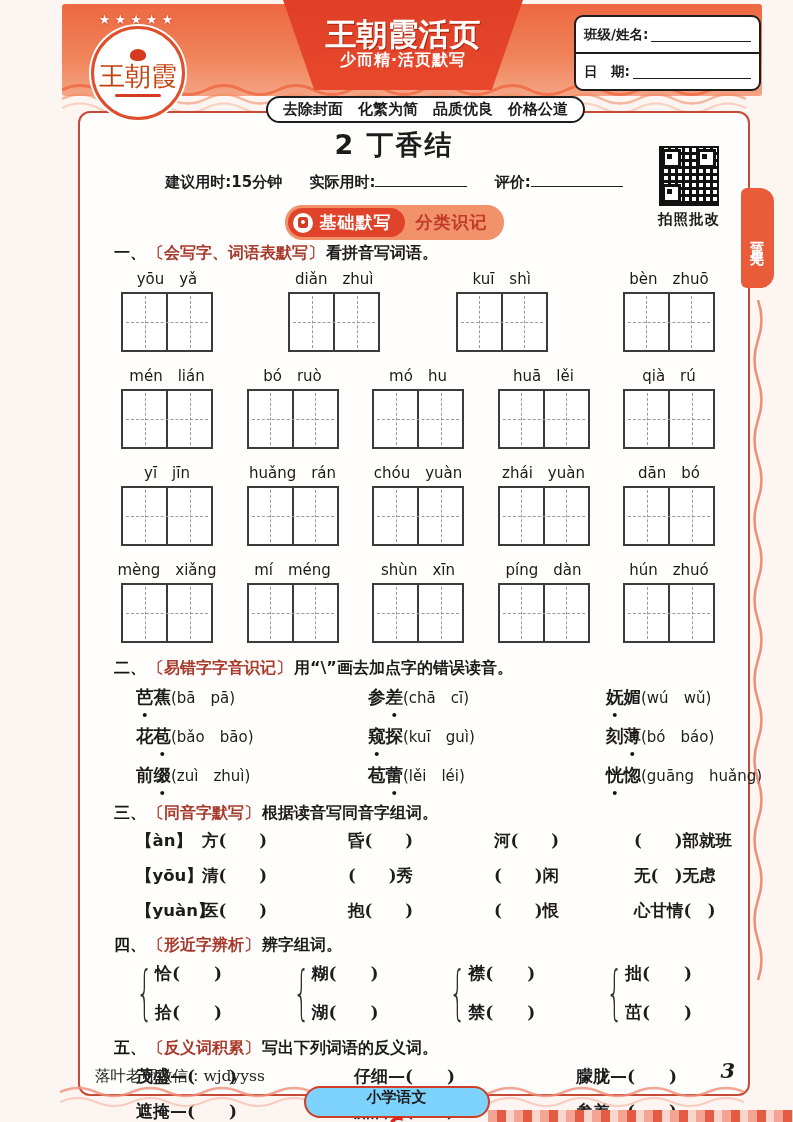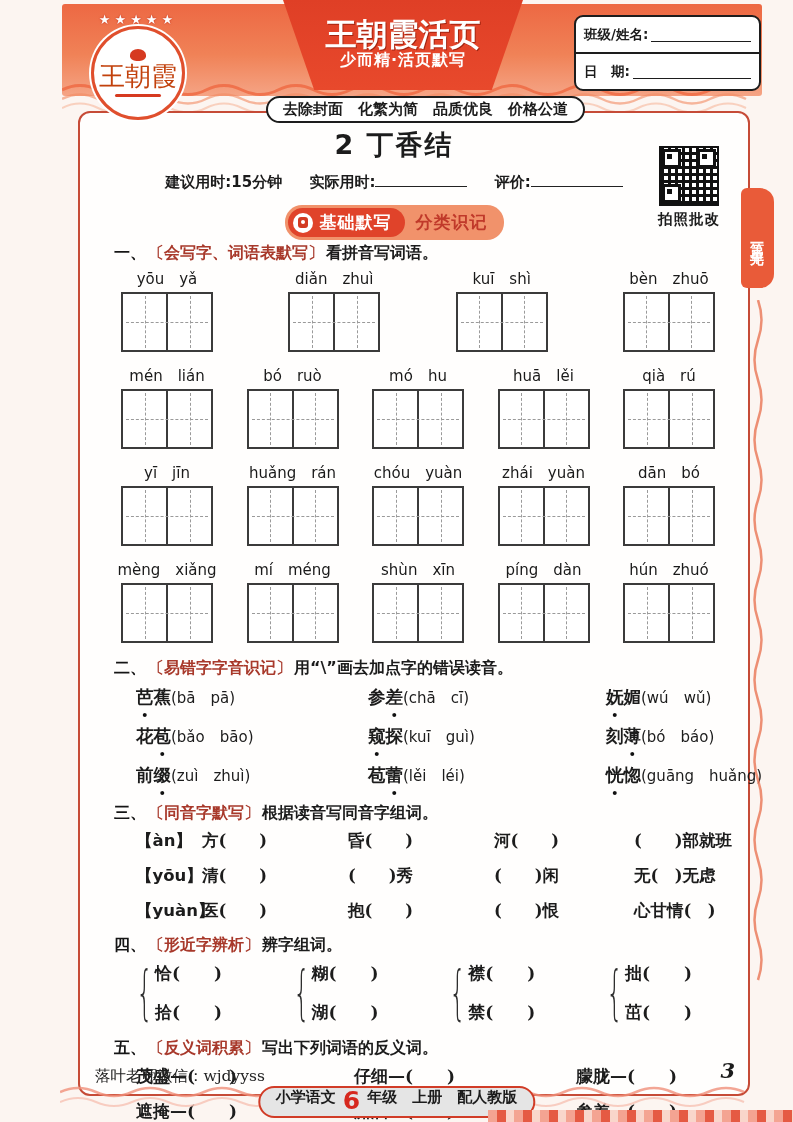--- a/index.html
+++ b/index.html
@@ -103,23 +103,23 @@
 
   
   .sec5-grid{display:grid;grid-template-columns:218px 222px auto;row-gap:12px;padding-left:22px;
              font-family:"DejaVu Serif",serif;font-weight:600;font-size:17px;white-space:nowrap;}
 
   
   .wechat{position:absolute;left:95px;top:1066px;font-family:"DejaVu Serif",serif;font-size:15.5px;color:#222;z-index:3;}
   .pageno{position:absolute;right:58px;top:1058px;font-family:"DejaVu Serif",serif;font-style:italic;
           font-weight:bold;font-size:21px;z-index:3;}
   .bottom-waves{position:absolute;left:60px;top:1084px;width:700px;height:30px;z-index:1;}
-  .book-pill{position:absolute;left:50%;transform:translateX(-50%);top:1086px;z-index:4;background:#e5e5e5;
-             border:2px solid #d13c27;border-radius:16px;padding:0 16px;display:flex;gap:7px;
-             font-weight:bold;font-size:15px;white-space:nowrap;height:28px;}
+  .book-pill{position:absolute;left:50%;transform:translateX(-50%);top:1086px;z-index:4;background:#7dd3fc;
+             border:2px solid #d13c27;border-radius:16px;padding:0 16px;display:flex;align-items:center;gap:7px;
+             font-weight:bold;font-size:15px;white-space:nowrap;height:28px;flex-direction:column;}
   .grade-num{color:#d6281e;font-size:25px;font-weight:bold;line-height:1;}
   .bottom-strip{position:absolute;right:0;bottom:0;width:305px;height:12px;z-index:5;
        background:repeating-linear-gradient(90deg,#f2a removed 0);
        background:repeating-linear-gradient(90deg,#f4a492 0 9px,#e55a43 9px 18px,#f9d6cb 18px 26px);}
 </style>
 </head>
 <body>
 
 <div class="page">
 

